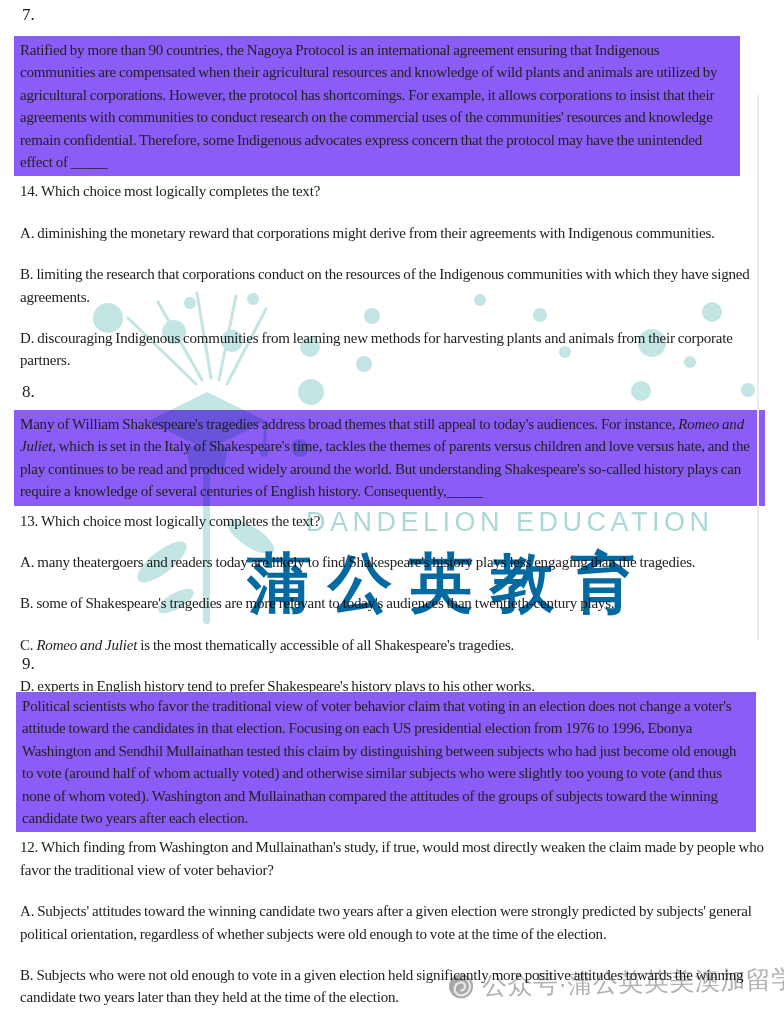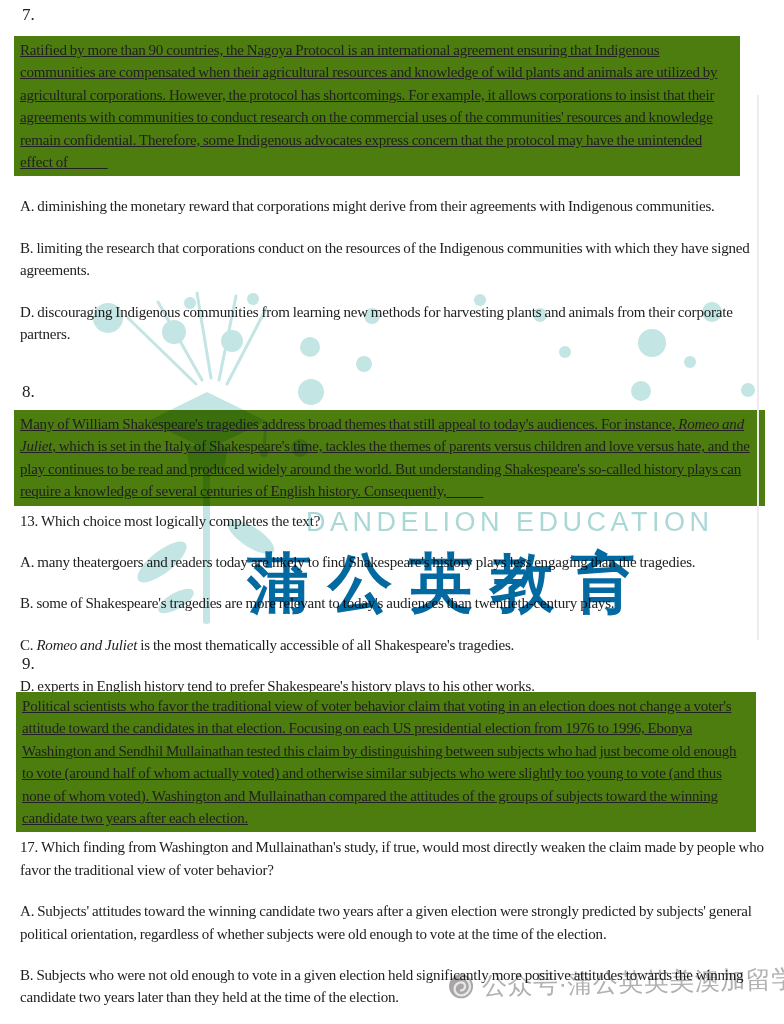--- a/index.html
+++ b/index.html
@@ -13,26 +13,25 @@
   }
   .item{position:absolute;left:14px;width:756px;}
   .item-a{top:4px;}
   .item-b{top:381px;}
   .item-c{top:653px;}
   .num{font-size:17px;line-height:22px;padding-left:8px;}
   .item-a .num{margin-bottom:10px;}
   .item-b .num{margin-bottom:7px;}
   .item-c .num{margin-bottom:17px;}
   .passage{
-    background:#4d7c0f;
+    background:#8b5cf6;
     box-sizing:border-box;
     font-size:15px;line-height:22.4px;
     letter-spacing:-0.2px;word-spacing:-0.5px;
     padding:3px 10px 3px 6px;
-    text-decoration:underline;
   }
   .item-a .passage{width:726px;}
   .item-b .passage{width:751px;}
   .item-c .passage{width:740px;margin-left:2px;}
   .question{
     margin-top:4px;padding-left:6px;width:744px;
     font-size:15px;line-height:22.4px;
     letter-spacing:-0.2px;word-spacing:-0.5px;
   }
   .choices{padding-left:6px;width:744px;}
@@ -83,20 +82,21 @@
 </style>
 </head>
 <body>
 
 <div class="page">
 
   <div id="items">
   <section class="item item-a">
     <div class="num">7.</div>
     <div class="passage"><span>Ratified by more than 90 countries, the Nagoya Protocol is an international agreement ensuring that Indigenous communities are compensated when their agricultural resources and knowledge of wild plants and animals are utilized by agricultural corporations. However, the protocol has shortcomings. For example, it allows corporations to insist that their agreements with communities to conduct research on the commercial uses of the communities' resources and knowledge remain confidential. Therefore, some Indigenous advocates express concern that the protocol may have the unintended effect of _____</span></div>
+    <div class="question">14. Which choice most logically completes the text?</div>
     <div class="choices">
           <div class="choice"><span>A. diminishing the monetary reward that corporations might derive from their agreements with Indigenous communities.</span></div>
           <div class="choice"><span>B. limiting the research that corporations conduct on the resources of the Indigenous communities with which they have signed agreements.</span></div>
           <div class="choice"><span>D. discouraging Indigenous communities from learning new methods for harvesting plants and animals from their corporate partners.</span></div>
         </div>
   </section>
 
   <section class="item item-b">
     <div class="num">8.</div>
     <div class="passage"><span>Many of William Shakespeare's tragedies address broad themes that still appeal to today's audiences. For instance, </span><i>Romeo and Juliet</i><span>, which is set in the Italy of Shakespeare's time, tackles the themes of parents versus children and love versus hate, and the play continues to be read and produced widely around the world. But understanding Shakespeare's so-called history plays can require a knowledge of several centuries of English history. Consequently,_____</span></div>
@@ -105,21 +105,21 @@
           <div class="choice"><span>A. many theatergoers and readers today are likely to find Shakespeare's history plays less engaging than the tragedies.</span></div>
           <div class="choice"><span>B. some of Shakespeare's tragedies are more relevant to today's audiences than twentieth-century plays.</span></div>
           <div class="choice"><span>C. </span><i>Romeo and Juliet</i><span> is the most thematically accessible of all Shakespeare's tragedies.</span></div>
           <div class="choice"><span>D. experts in English history tend to prefer Shakespeare's history plays to his other works.</span></div>
         </div>
   </section>
 
   <section class="item item-c">
     <div class="num">9.</div>
     <div class="passage"><span>Political scientists who favor the traditional view of voter behavior claim that voting in an election does not change a voter's attitude toward the candidates in that election. Focusing on each US presidential election from 1976 to 1996, Ebonya Washington and Sendhil Mullainathan tested this claim by distinguishing between subjects who had just become old enough to vote (around half of whom actually voted) and otherwise similar subjects who were slightly too young to vote (and thus none of whom voted). Washington and Mullainathan compared the attitudes of the groups of subjects toward the winning candidate two years after each election.</span></div>
-    <div class="question">17. Which finding from Washington and Mullainathan's study, if true, would most directly weaken the claim made by people who favor the traditional view of voter behavior?</div>
+    <div class="question">12. Which finding from Washington and Mullainathan's study, if true, would most directly weaken the claim made by people who favor the traditional view of voter behavior?</div>
     <div class="choices">
           <div class="choice"><span>A. Subjects' attitudes toward the winning candidate two years after a given election were strongly predicted by subjects' general political orientation, regardless of whether subjects were old enough to vote at the time of the election.</span></div>
           <div class="choice"><span>B. Subjects who were not old enough to vote in a given election held significantly more positive attitudes towards the winning candidate two years later than they held at the time of the election.</span></div>
           <div class="choice"><span>C. Subjects who voted in a given election held significantly more polarized attitudes toward the winning candidate two years later than did subjects who were not old enough to vote in that election.</span></div>
         </div>
   </section>
 </div>
 
   <div class="wm-center">
     <svg width="784" height="1024" viewBox="0 0 784 1024">

